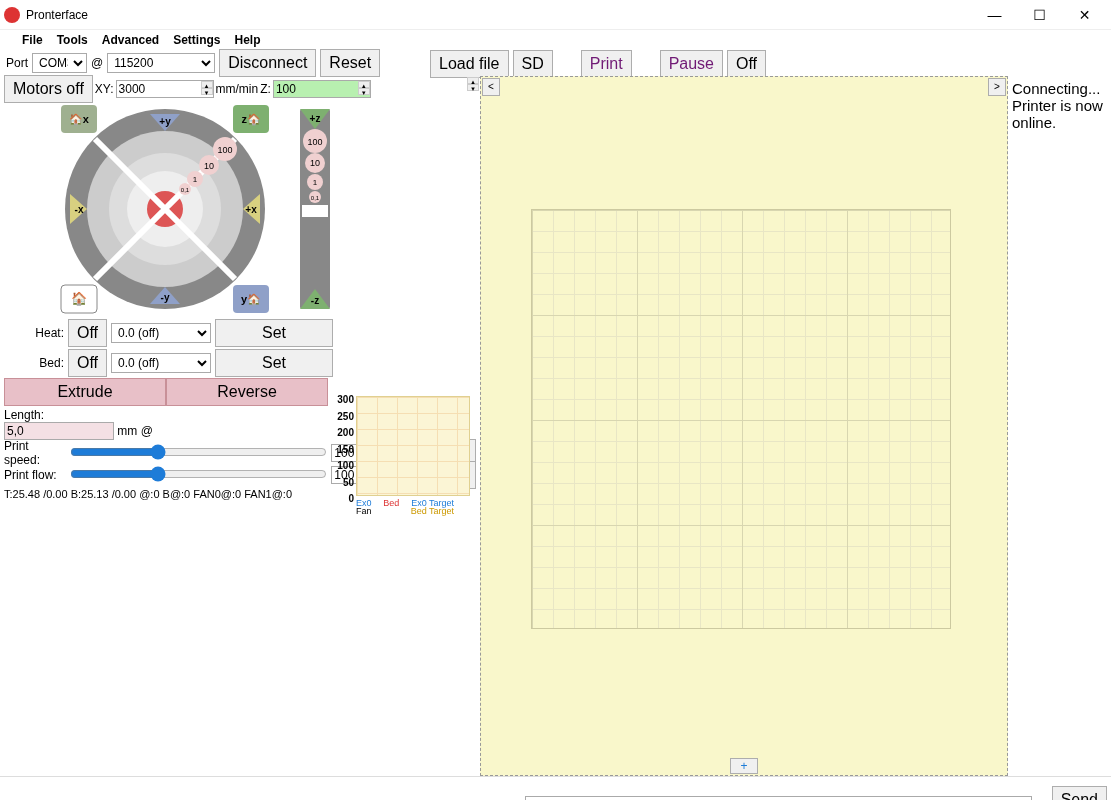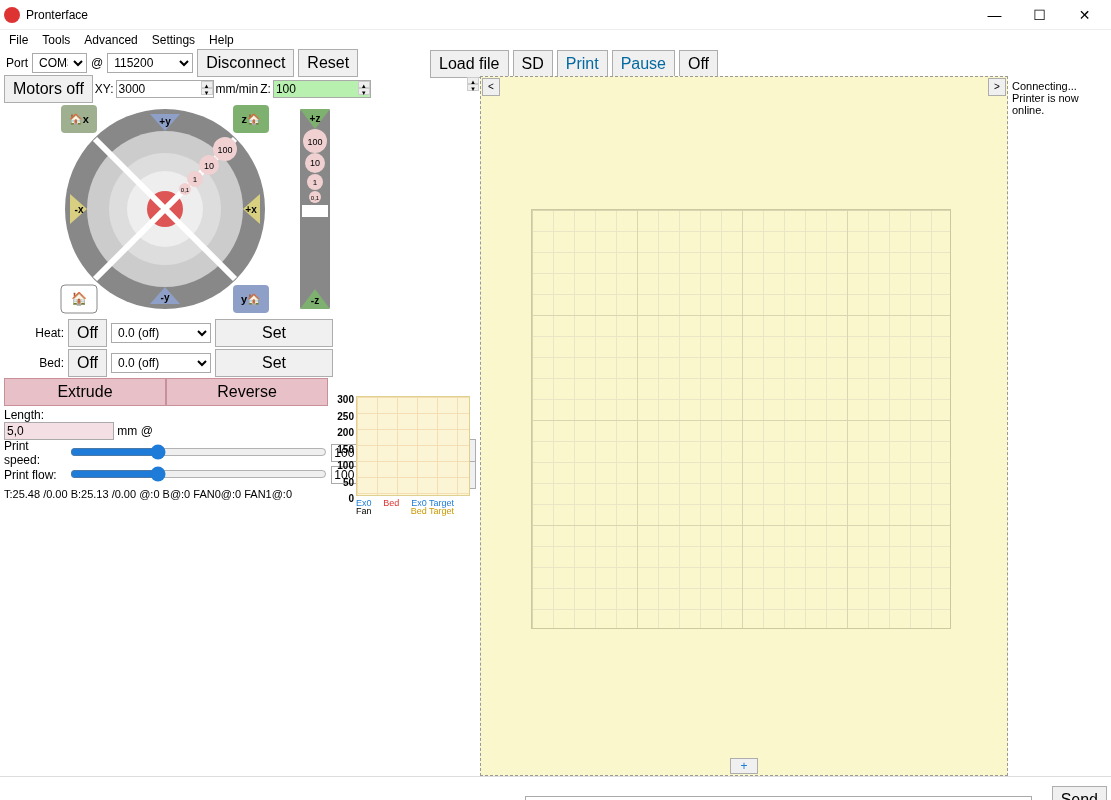--- a/index.html
+++ b/index.html
@@ -2,27 +2,27 @@
 <html><head>
 <meta charset="utf-8">
 <style>
 * { box-sizing: border-box; margin: 0; padding: 0; }
 body { font-family: "Segoe UI", Tahoma, sans-serif; font-size: 12px; background: #fff; color: #000; width: 1111px; height: 800px; overflow: hidden; }
 .titlebar { height: 30px; background: #fff; display: flex; align-items: center; padding: 0 4px; border-bottom: 1px solid #eee; }
 .titlebar .icon { width: 16px; height: 16px; background: #d33; border-radius: 50%; margin-right: 6px; }
 .titlebar .title { flex: 1; font-size: 12px; }
 .titlebar .winbtns { display: flex; }
 .titlebar .winbtn { width: 45px; height: 30px; display: flex; align-items: center; justify-content: center; font-size: 14px; }
-.menubar { height: 20px; background: #fff; display: flex; align-items: center; padding: 0 9px; gap: 14px; font-size: 12px; }
+.menubar { height: 20px; background: #fff; display: flex; align-items: center; padding: 0 22px; gap: 14px; font-size: 12px; font-weight: bold; }
 .menubar span { cursor: default; }
 .toolbar { display: flex; align-items: center; padding: 2px 6px; gap: 4px; flex-wrap: nowrap; height: 26px; }
 .toolbar label { font-size: 12px; }
 select, input[type=text] { font-size: 12px; border: 1px solid #aaa; padding: 1px 2px; background: #fff; }
 button { font-size: 16px; border: 1px solid #adadad; background: #f0f0f0; padding: 4px 8px; cursor: pointer; }
-button.disabled { color: #0369a1; }
+button.disabled { color: #701a75; margin-left: 24px; }
 .main { display: flex; height: calc(800px - 30px - 20px - 26px - 24px); }
 .leftcol { width: 480px; padding: 2px 4px; }
 .toolbar2 { display: flex; align-items: center; gap: 2px; padding: 2px 0; height: 22px; }
 .toolbar2 .spin-wrap { position: relative; display: inline-block; }
 .toolbar2 input.green { background: #b8f0b0; }
 .spin-wrap input { width: 98px; padding-right: 14px; }
 .spin-wrap .spinners { position: absolute; right: 1px; top: 1px; width: 12px; display: flex; flex-direction: column; }
 .spin-wrap .spinners span { height: 7px; font-size: 7px; line-height: 7px; text-align: center; background: #eee; border: 1px solid #ccc; }
 .jog { width: 370px; height: 210px; margin: 4px auto; position: relative; }
 .jog svg { width: 100%; height: 100%; }
@@ -40,21 +40,21 @@
 input[type=range] { width: 100%; accent-color: #1e7cd8; }
 .slider-row input[type=text] { width: 84px; }
 .status { font-size: 11px; padding: 2px 0; }
 .centercol { flex: 1; position: relative; }
 .preview { position: absolute; inset: 0; background: #f9f7cb; border: 1px dashed #999; }
 .preview-grid { position: absolute; left: 50px; top: 132px; width: 420px; height: 420px; background-image: linear-gradient(#d8d6b0 1px, transparent 1px), linear-gradient(90deg, #d8d6b0 1px, transparent 1px), linear-gradient(#e8e6c5 1px, transparent 1px), linear-gradient(90deg, #e8e6c5 1px, transparent 1px); background-size: 105px 105px, 105px 105px, 21px 21px, 21px 21px; border: 1px solid #ccc9a0; }
 .nav-btn { position: absolute; top: 2px; width: 18px; height: 18px; background: #f0f0f0; border: 1px solid #adadad; text-align: center; font-size: 10px; line-height: 16px; }
 .nav-left { left: 2px; }
 .nav-right { right: 2px; }
 .add-btn { position: absolute; bottom: 2px; left: 50%; transform: translateX(-50%); width: 28px; height: 16px; background: #f0f0f0; border: 1px solid #adadad; text-align: center; color: #1e7cd8; font-size: 12px; line-height: 14px; }
-.rightcol { width: 103px; padding: 4px; background: #fff; font-size: 11px; }
+.rightcol { width: 103px; padding: 4px; background: #fff; font-size: 15px; }
 .cmdbar { display: flex; align-items: flex-end; height: 40px; padding: 2px 4px; gap: 20px; border-top: 1px solid #ddd; }
 .cmdbar input { flex: 1; }
 .chart { position: absolute; left: 330px; top: 320px; width: 140px; height: 120px; font-size: 10px; }
 .chart-area { position: absolute; left: 26px; top: 0; right: 0; bottom: 20px; background: linear-gradient(#f5deb3 1px, transparent 1px), linear-gradient(90deg, #f5deb3 1px, transparent 1px), #fbf5d5; background-size: 20px 16px; border: 1px solid #e0d090; }
 .chart-ylabels { position: absolute; left: 0; top: -4px; font-size: 10px; line-height: 16.5px; text-align: right; width: 24px; font-weight: bold; }
 .chart-xlabels { position: absolute; left: 26px; right: 16px; bottom: 0; display: flex; justify-content: space-between; font-size: 9px; }
 .chart-xlabels span.b { color: #1e7cd8; }
 .chart-xlabels span.r { color: #d33; }
 .chart-xlabels span.o { color: #c90; padding-left: 9px; }
 .filebar { position: absolute; left: 430px; top: 50px; display: flex; gap: 4px; }
@@ -78,21 +78,21 @@
   <span>Tools</span>
   <span>Advanced</span>
   <span>Settings</span>
   <span>Help</span>
 </div>
 
 <div class="toolbar">
   <label>Port</label>
   <select style="width:55px"><option>COM3</option></select>
   <span>@</span>
-  <select style="width:86px"><option>115200</option></select>
+  <select style="width:108px"><option>115200</option></select>
   <button>Disconnect</button>
   <button>Reset</button>
 </div>
 
 <div class="filebar">
   <button>Load file</button>
   <button>SD</button>
   <button class="disabled">Print</button>
   <button class="disabled">Pause</button>
   <button>Off</button>

